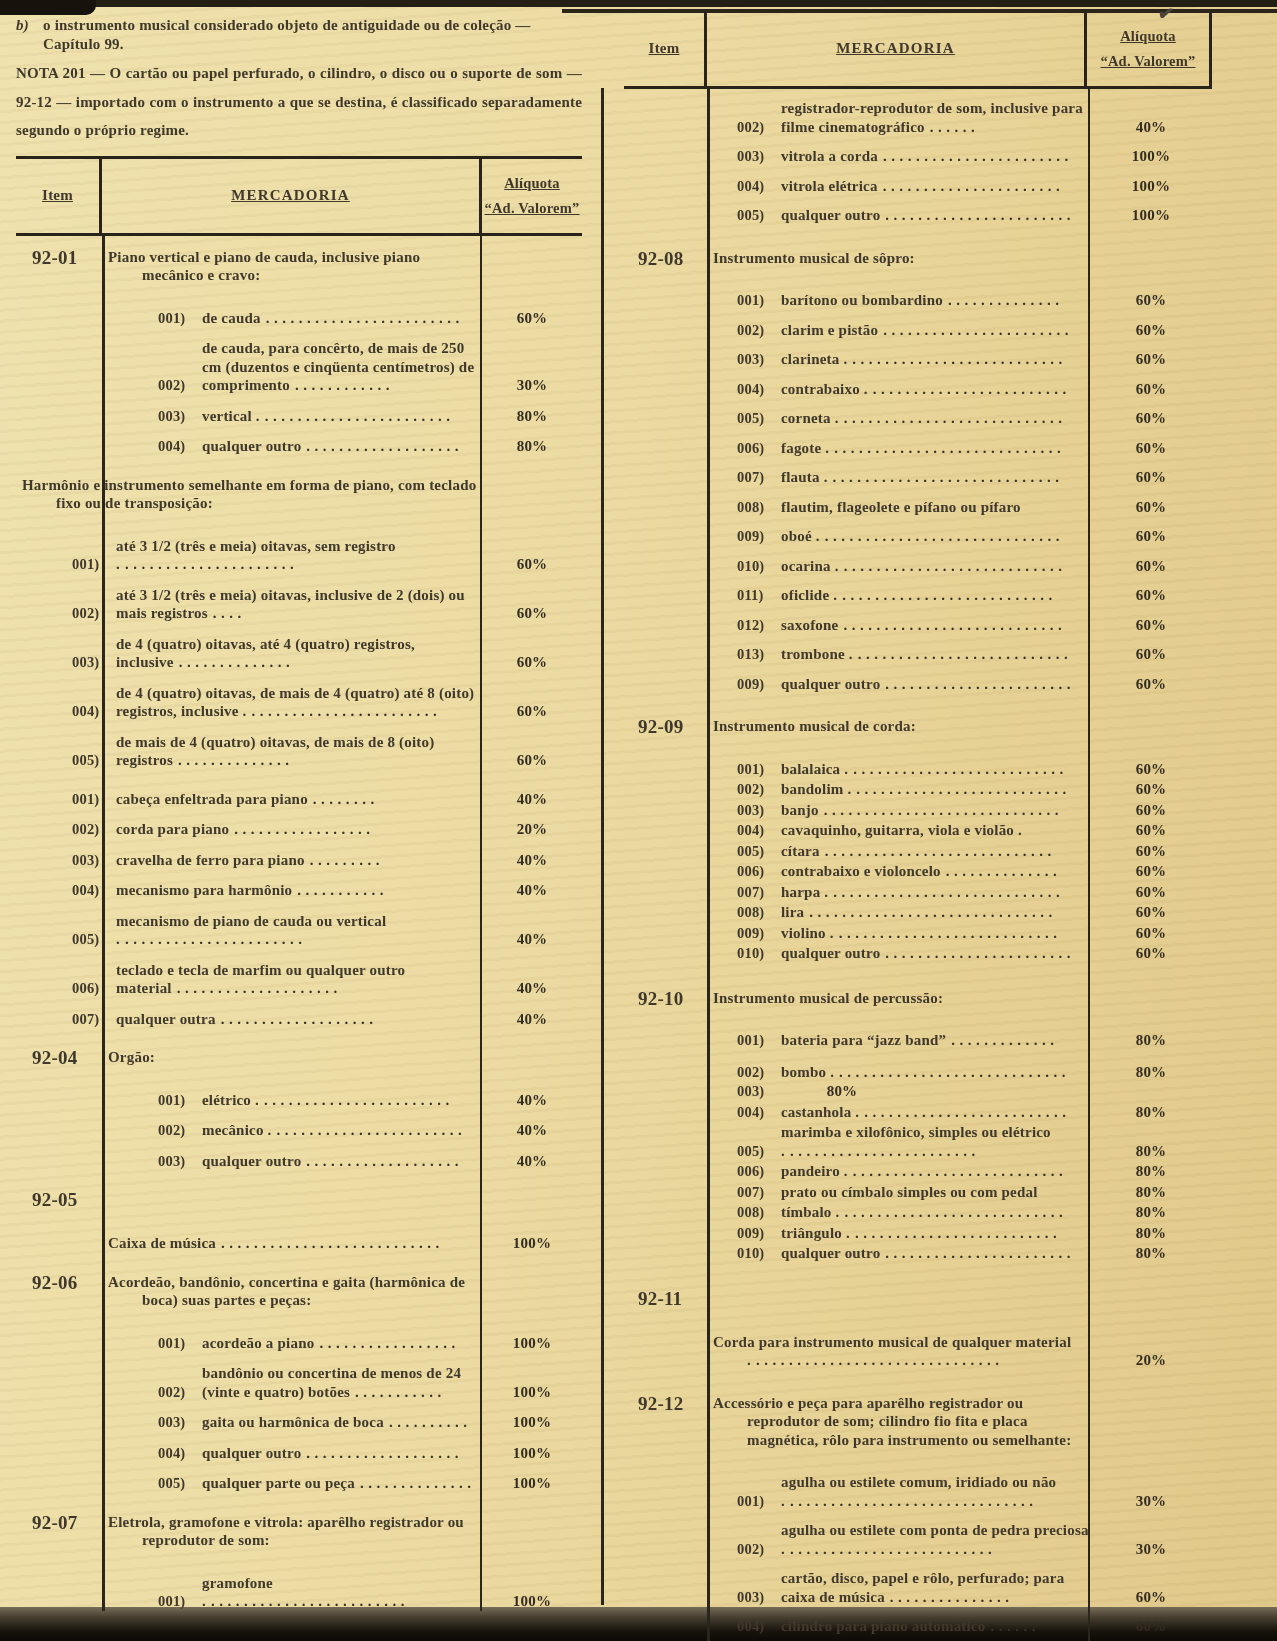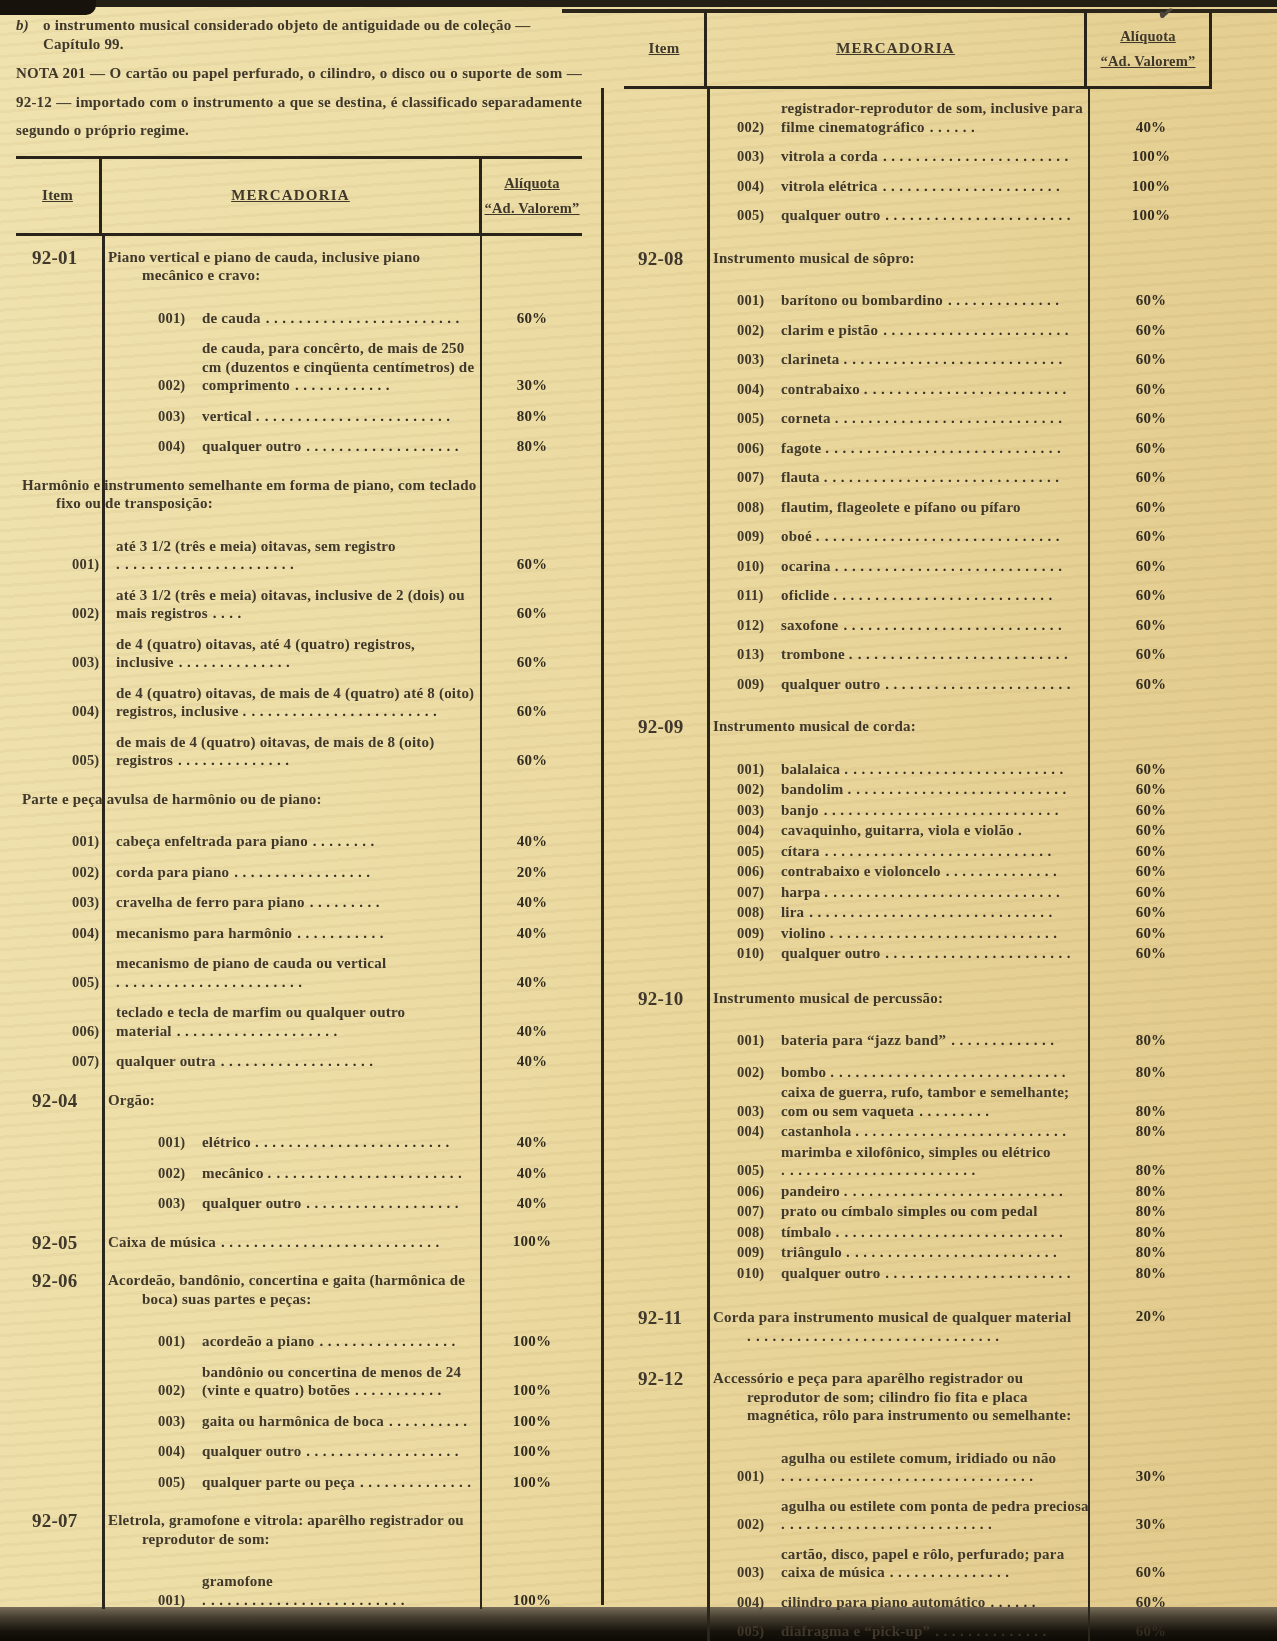--- a/index.html
+++ b/index.html
@@ -62,22 +62,22 @@
   .sec { display:flex; padding-top:20px; }
   .tbody .sec:first-child { padding-top:12px; }
   .col-right .tbody .sec { padding-top:24px; }
   .col-right .tbody .sec:first-child { padding-top:10px; }
 
   .code { font-size:19px; flex:none; padding-top:1px; }
   .col-left  .code { width:86px; padding-left:16px; }
   .col-right .code { width:83px; padding-left:14px; }
   .rest { flex:1; min-width:0; }
 
-  .hrow { display:flex; margin-bottom:24px; }
-  .hrow:last-child { margin-bottom:0; }
+  .hrow { display:flex; align-items:flex-end; margin-bottom:24px; }
+  .hrow:last-child { margin-bottom:0;margin-top:44px; }
   .hd { flex:1; min-width:0; padding-left:40px; text-indent:-34px; font-size:15px; line-height:18.5px; }
   .sub { display:flex; align-items:flex-end; margin-bottom:12px; }
   .col-right .sub { margin-bottom:11px; }
   .sub:last-child { margin-bottom:0; }
   .compact .sub { margin-bottom:2px; }
   .compact .sub.sp { margin-bottom:13px; }
   .n { width:44px; flex:none; }
   .col-left  .sub { padding-left:56px; }
   .col-right .sub { padding-left:30px; }
   .t { flex:1; min-width:0; overflow:hidden; font-size:15px; line-height:18.5px; }
@@ -170,24 +170,20 @@
             </div>
             <div class="sub">
               <span class="n">005)</span>
               <div class="t"><span>de mais de 4 (quatro) oitavas, de mais de 8 (oito) registros</span><span class="ldr">..............</span></div>
               <div class="p">60%</div>
             </div>
           </div>
         </div>
         <div class="sec">
           <div class="rest">
-            <div class="hrow">
-              <div class="hd"><span>Parte e peça avulsa de harmônio ou de piano:</span></div>
-              <div class="p"></div>
-            </div>
             <div class="sub">
               <span class="n">001)</span>
               <div class="t"><span>cabeça enfeltrada para piano</span><span class="ldr">........</span></div>
               <div class="p">40%</div>
             </div>
             <div class="sub">
               <span class="n">002)</span>
               <div class="t"><span>corda para piano</span><span class="ldr">.................</span></div>
               <div class="p">20%</div>
             </div>
@@ -487,21 +483,20 @@
               <div class="t"><span>bateria para “jazz band”</span><span class="ldr">.............</span></div>
               <div class="p">80%</div>
             </div>
             <div class="sub">
               <span class="n">002)</span>
               <div class="t"><span>bombo .</span><span class="ldr">............................</span></div>
               <div class="p">80%</div>
             </div>
             <div class="sub">
               <span class="n">003)</span>
-              <div class="t"><span>caixa de guerra, rufo, tambor e semelhante; com ou sem vaqueta</span><span class="ldr">.........</span></div>
               <div class="p">80%</div>
             </div>
             <div class="sub">
               <span class="n">004)</span>
               <div class="t"><span>castanhola .</span><span class="ldr">.........................</span></div>
               <div class="p">80%</div>
             </div>
             <div class="sub">
               <span class="n">005)</span>
               <div class="t"><span>marimba e xilofônico, simples ou elétrico .</span><span class="ldr">.......................</span></div>

